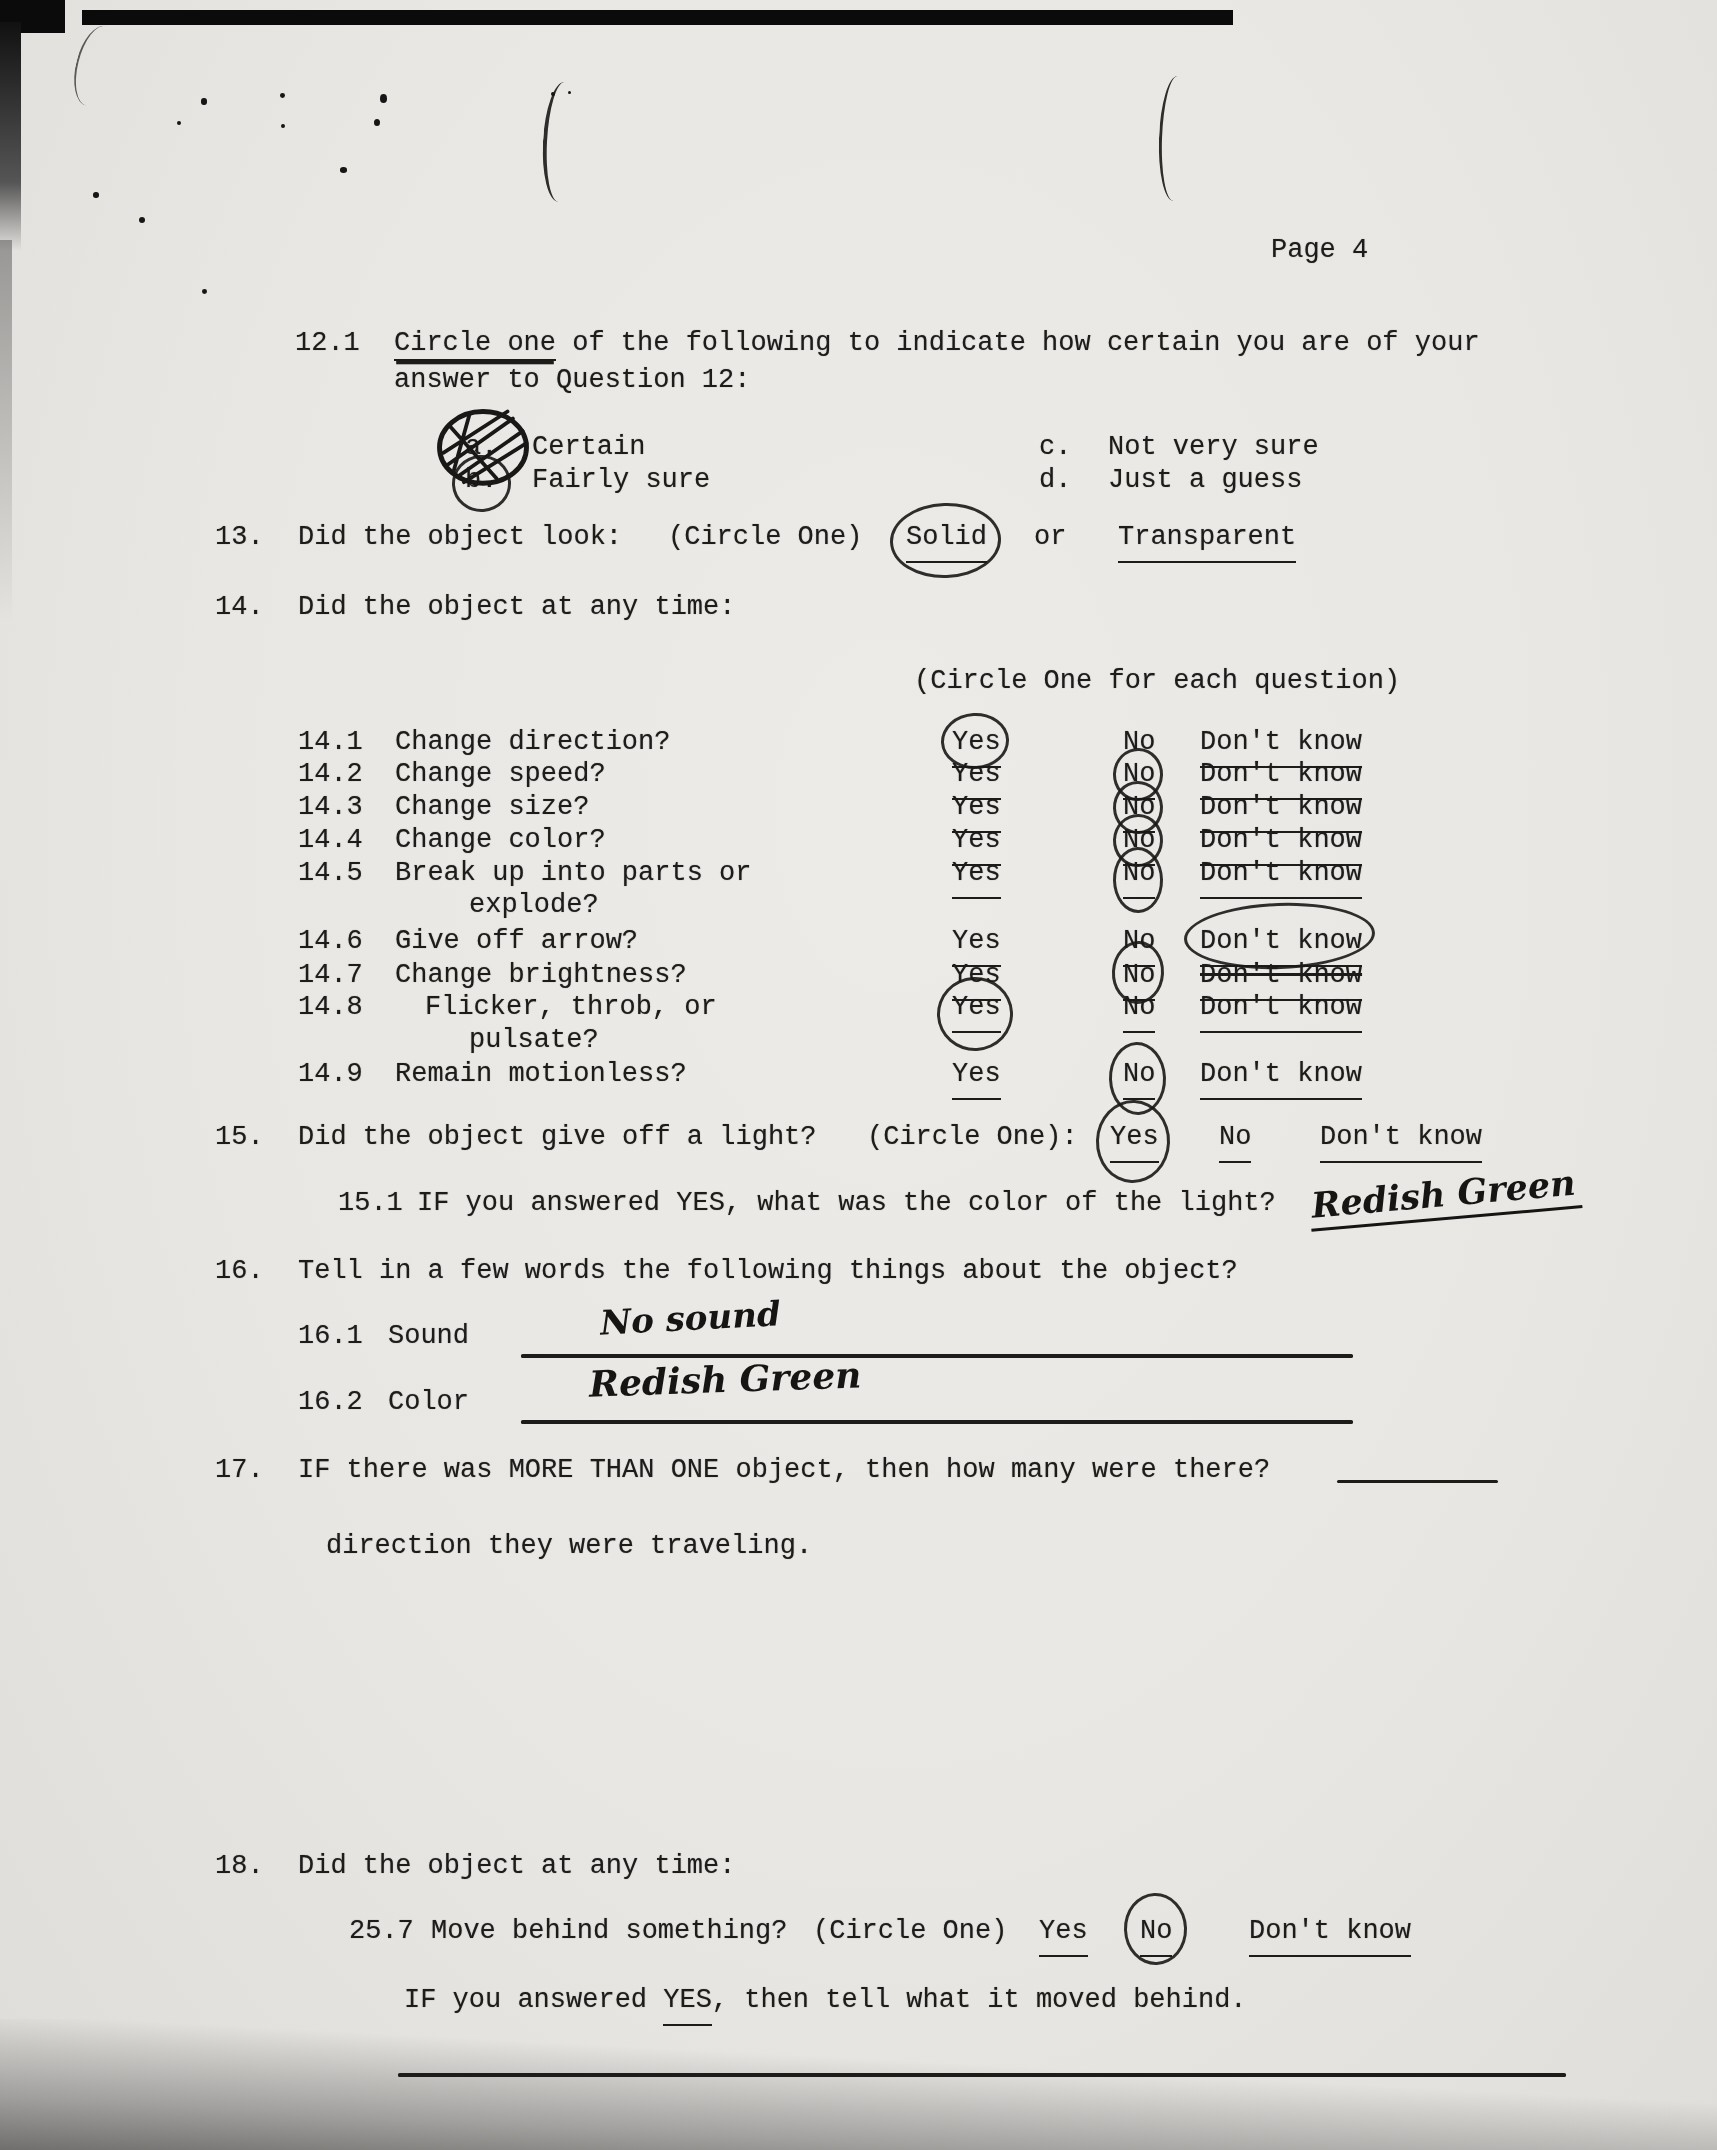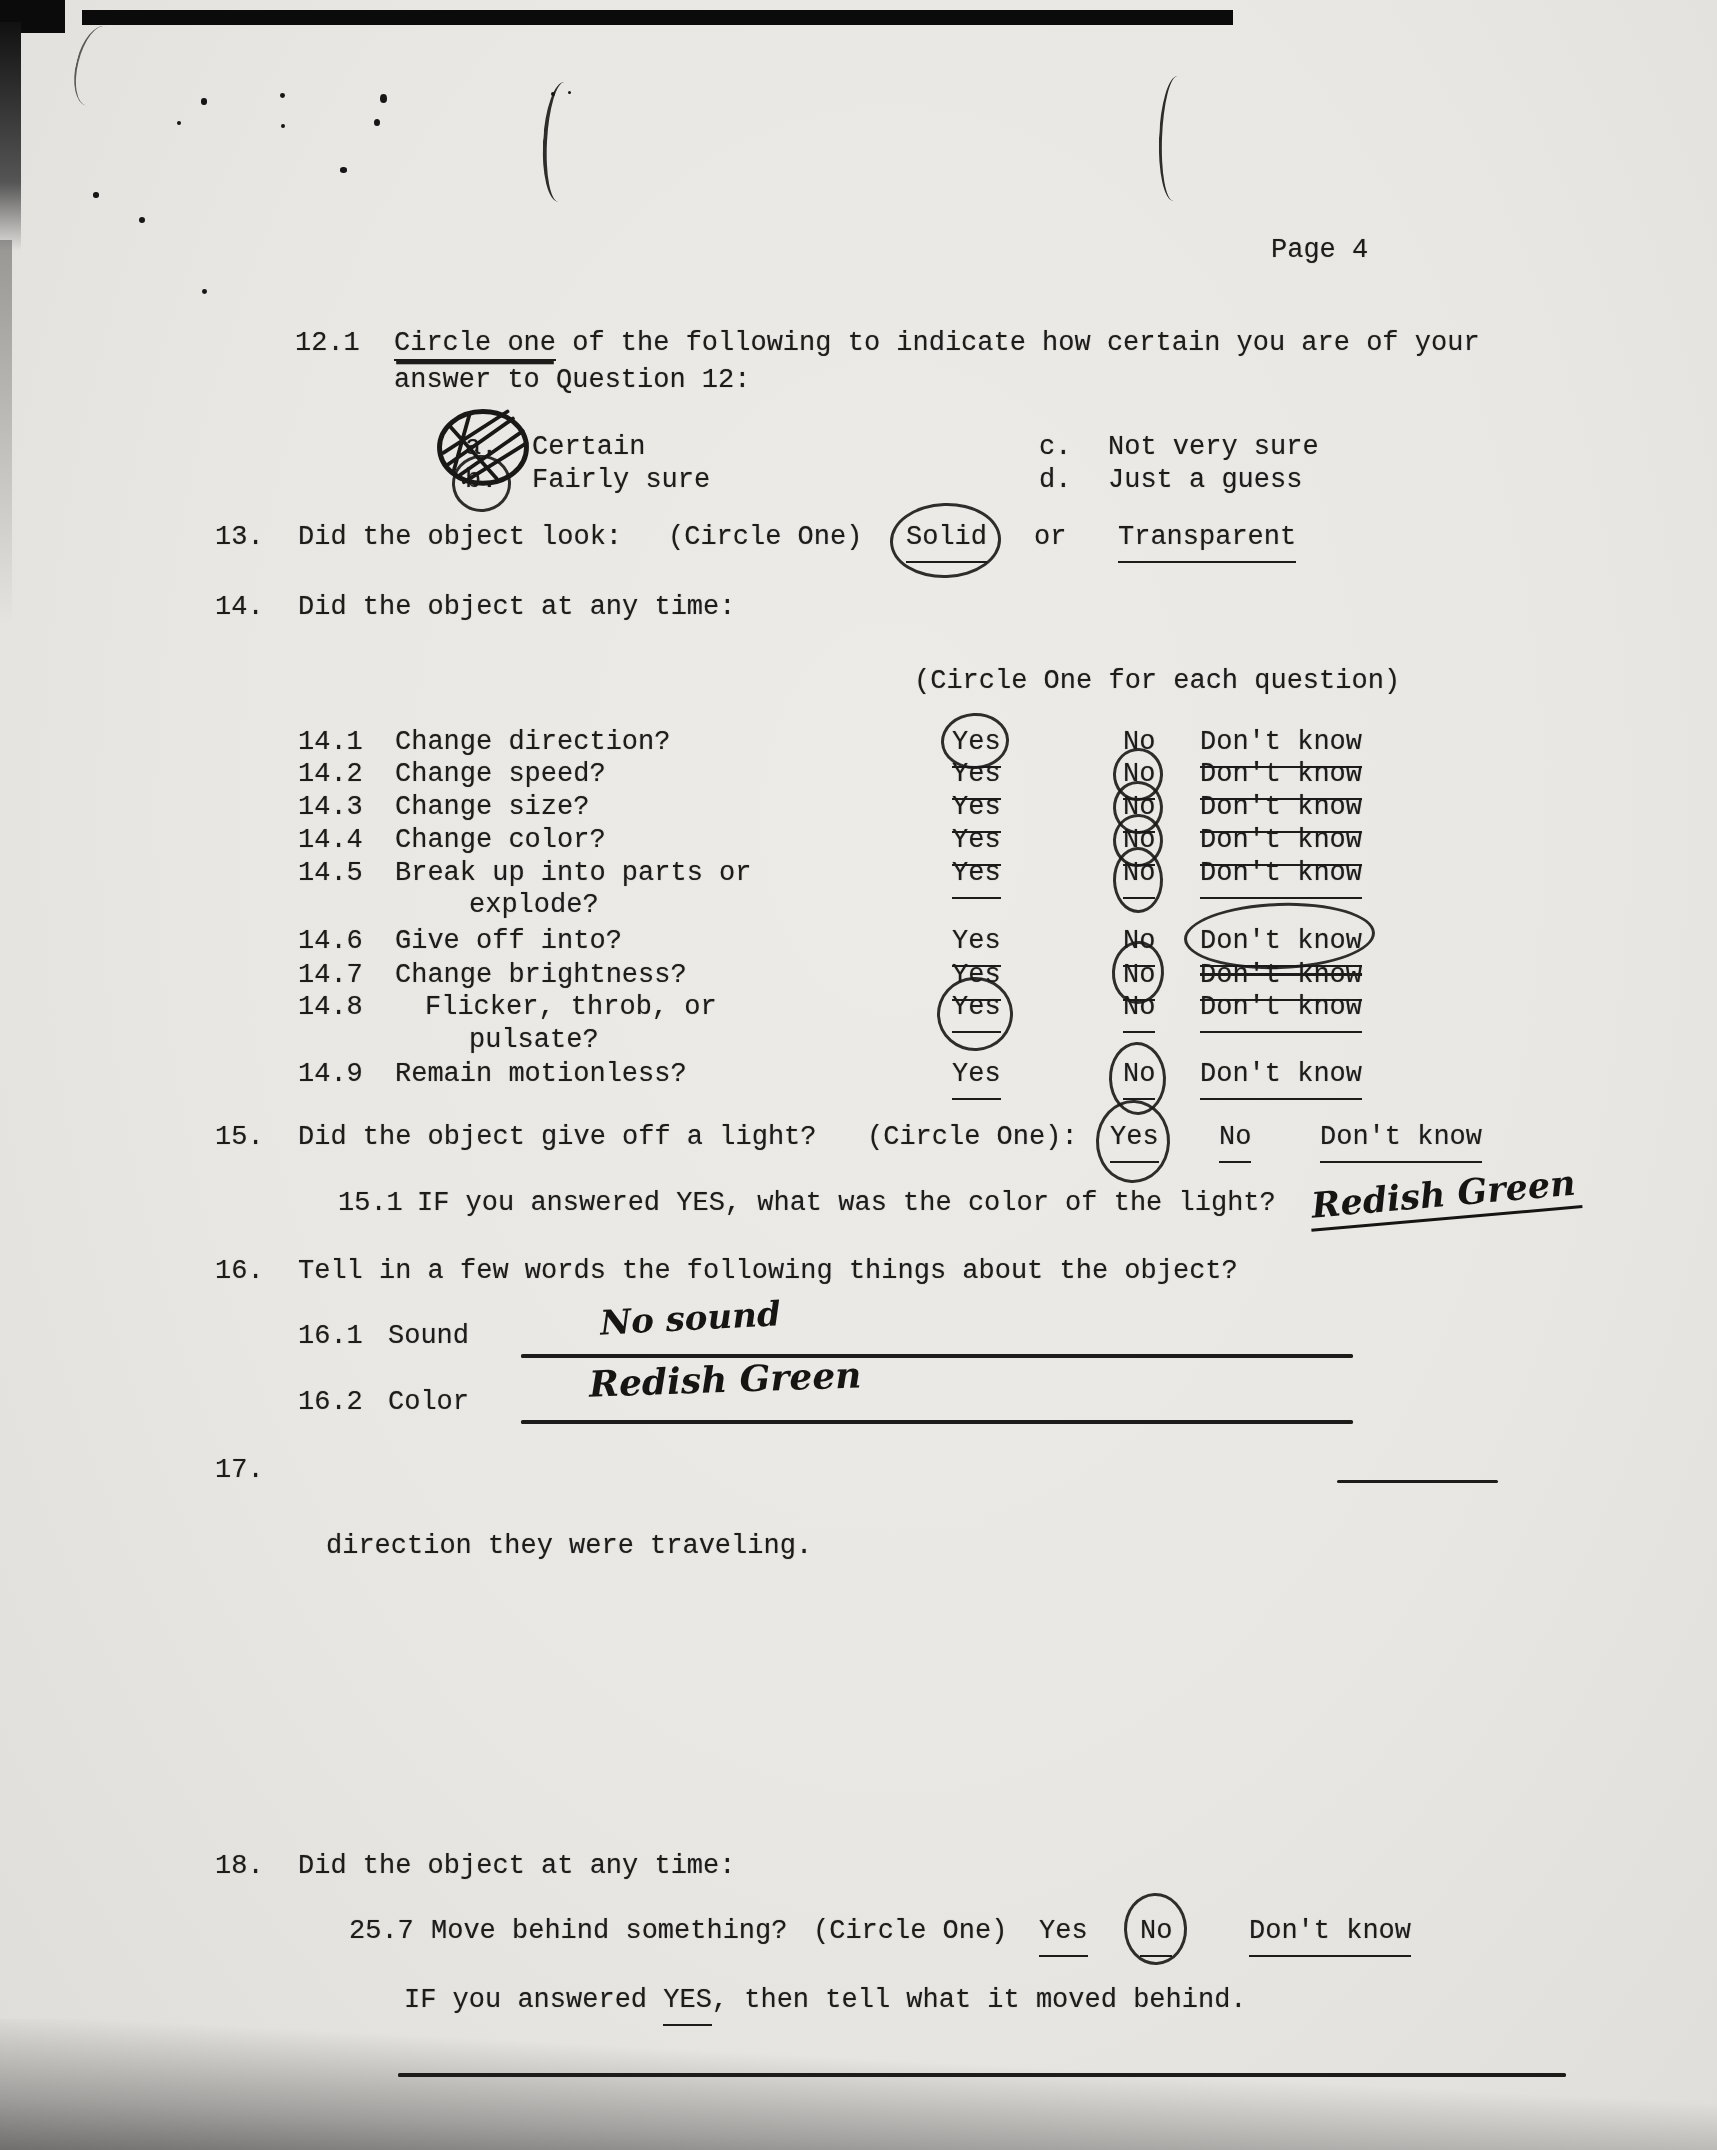--- a/index.html
+++ b/index.html
@@ -123,21 +123,21 @@
   <span class="typed" style="left:1200px;top:824px;"><span class="ul">Don't know</span></span>
 
   <span class="typed" style="left:298px;top:857px;">14.5</span>
   <span class="typed" style="left:395px;top:857px;">Break up into parts or</span>
   <span class="typed" style="left:469px;top:889px;">explode?</span>
   <span class="typed" style="left:952px;top:857px;"><span class="ul">Yes</span></span>
   <span class="typed" style="left:1123px;top:857px;"><span class="ul">No</span><i class="oval" style="left:-9.8px;right:-7.6px;top:-9.8px;bottom:-24px;transform:rotate(-1deg);"></i></span>
   <span class="typed" style="left:1200px;top:857px;"><span class="ul">Don't know</span></span>
 
   <span class="typed" style="left:298px;top:925px;">14.6</span>
-  <span class="typed" style="left:395px;top:925px;">Give off into?</span>
+  <span class="typed" style="left:395px;top:925px;">Give off arrow?</span>
   <span class="typed" style="left:952px;top:925px;"><span class="ul">Yes</span></span>
   <span class="typed" style="left:1123px;top:925px;"><span class="ul">No</span></span>
   <span class="typed" style="left:1200px;top:925px;"><span class="ul">Don't know</span><i class="oval" style="left:-16.4px;right:-13px;top:-22px;bottom:-12px;transform:rotate(-2deg);"></i></span>
 
   <span class="typed" style="left:298px;top:959px;">14.7</span>
   <span class="typed" style="left:395px;top:959px;">Change brightness?</span>
   <span class="typed" style="left:952px;top:959px;"><span class="ul">Yes</span></span>
   <span class="typed" style="left:1123px;top:959px;"><span class="ul">No</span><i class="oval" style="left:-11px;right:-8.7px;top:-18.5px;bottom:-12px;transform:rotate(3deg);"></i></span>
   <span class="typed" style="left:1200px;top:959px;"><span class="ul st">Don't know</span></span>
 
@@ -172,20 +172,21 @@
   <div class="typed" style="left:388px;top:1320px;">Sound</div>
   <div class="line" style="left:521px;top:1354px;width:832px;height:3.8px;"></div>
   <div class="hand" style="left:600px;top:1298px;font-size:34px;transform:rotate(-3deg);">No sound</div>
 
   <div class="typed" style="left:298px;top:1386px;">16.2</div>
   <div class="typed" style="left:388px;top:1386px;">Color</div>
   <div class="line" style="left:521px;top:1420px;width:832px;height:3.8px;"></div>
   <div class="hand" style="left:589px;top:1358px;font-size:36px;transform:rotate(-2deg);">Redish Green</div>
 
   <div class="typed" style="left:215px;top:1454px;">17.</div>
+  <div class="typed" style="left:298px;top:1454px;">IF there was MORE THAN ONE object, then how many were there?</div>
   <div class="line" style="left:1337px;top:1480px;width:161px;"></div>
   <div class="typed" style="left:326px;top:1522px;margin-top:8px;">direction they were traveling.</div>
 
   <div class="typed" style="left:215px;top:1850px;">18.</div>
   <div class="typed" style="left:298px;top:1850px;">Did the object at any time:</div>
 
   <div class="typed" style="left:349px;top:1915px;">25.7</div>
   <div class="typed" style="left:431px;top:1915px;">Move behind something?</div>
   <div class="typed" style="left:813px;top:1915px;">(Circle One)</div>
   <span class="typed" style="left:1039px;top:1915px;"><span class="ul">Yes</span></span>

